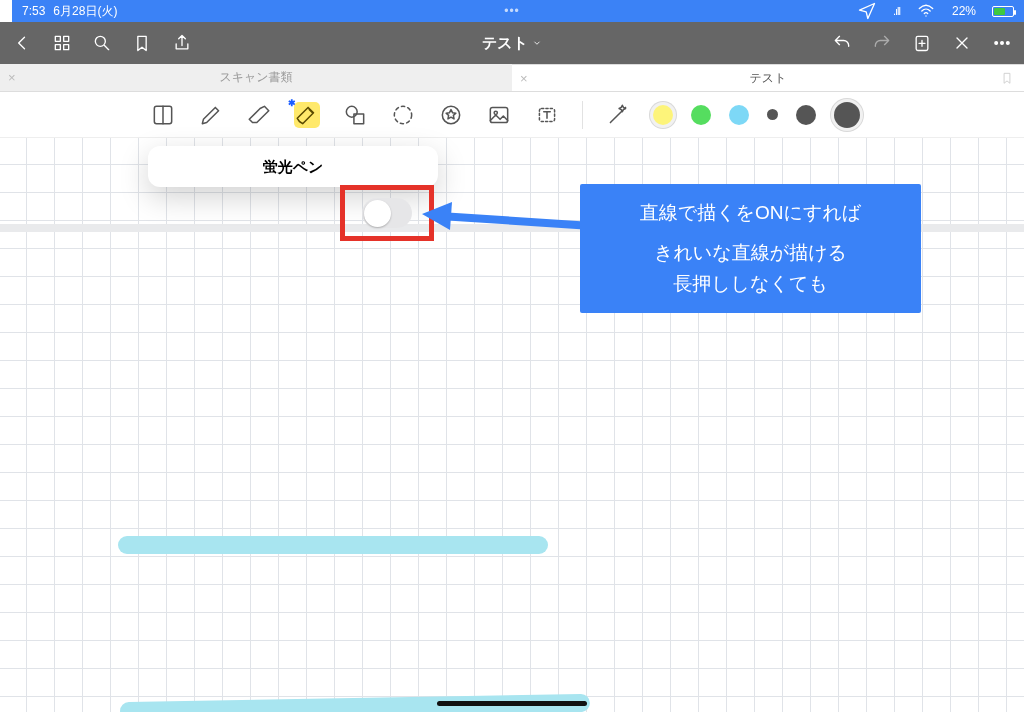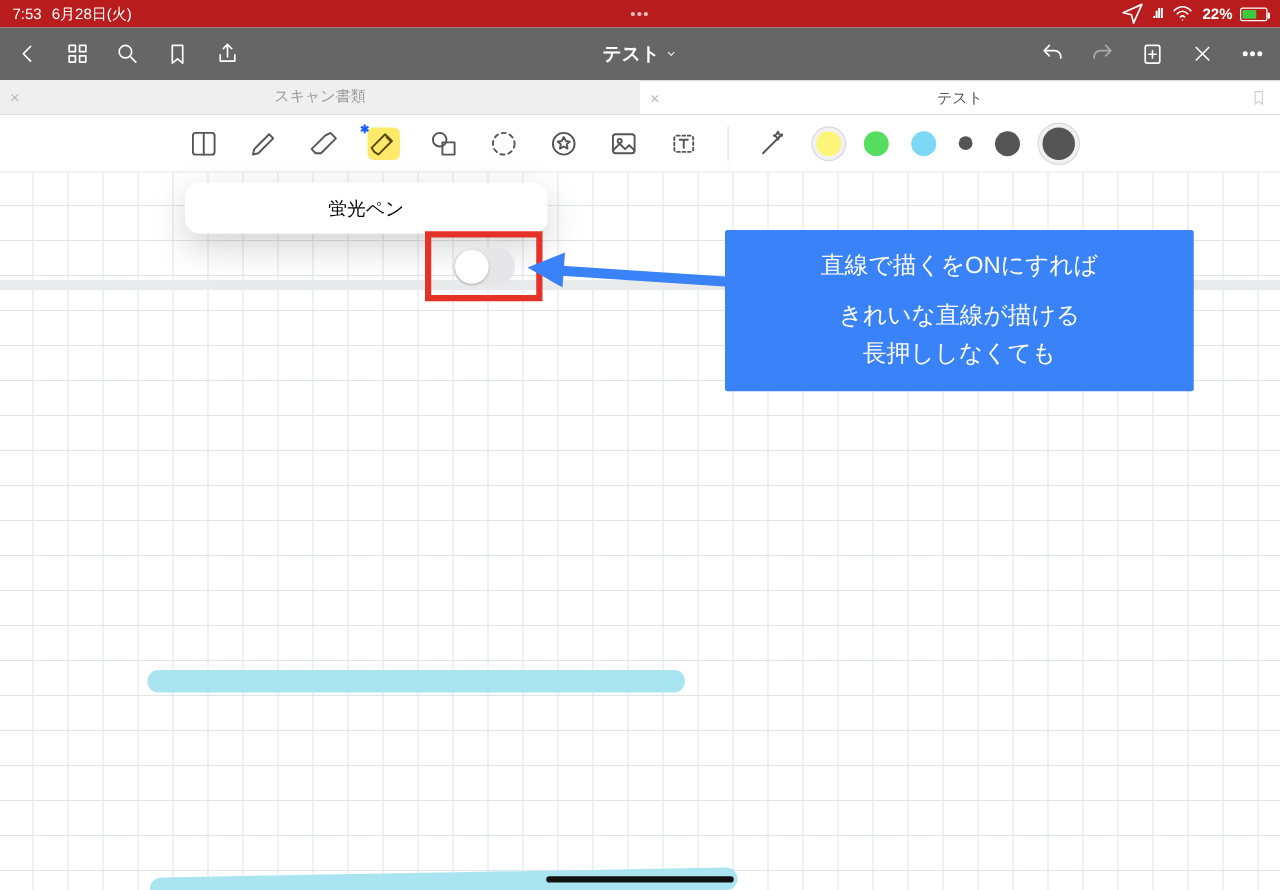--- a/index.html
+++ b/index.html
@@ -1,23 +1,23 @@
 <!DOCTYPE html>
 <html><head>
 <meta charset="utf-8">
 <style>
   * { box-sizing: border-box; margin: 0; padding: 0; font-family: -apple-system, BlinkMacSystemFont, "Hiragino Sans", "Hiragino Kaku Gothic ProN", sans-serif; }
   body { width: 1024px; height: 712px; background: #fff; overflow: hidden; position: relative; }
 
   
-  .status-bar { height: 22px; background: #b91c1c; color: #fff; display: flex; justify-content: space-between; align-items: center; padding: 0 10px; font-size: 12px; }
+  .status-bar { height: 22px; background: #3b82f6; color: #fff; display: flex; justify-content: space-between; align-items: center; padding: 0 10px; font-size: 12px; margin-left: 12px; }
   .status-left { display: flex; gap: 8px; align-items: center; }
   .status-center { position: absolute; left: 50%; transform: translateX(-50%); display:flex; gap:4px;}
   .status-center .dots { letter-spacing: 1px; opacity:.7;}
-  .status-right { display: flex; gap: 6px; align-items: center; font-weight: bold; }
+  .status-right { display: flex; gap: 16px; align-items: center; }
   .battery-box { width: 22px; height: 11px; border: 1px solid #fff; border-radius: 2px; position: relative; }
   .battery-box::after { content:""; position:absolute; right:-3px; top:3px; width:2px; height:5px; background:#fff; border-radius:1px;}
   .battery-fill { position:absolute; left:1px; top:1px; bottom:1px; width:55%; background:#3fc93f; border-radius:1px;}
 
   
   .app-bar { height: 42px; background: #666; color:#fff; display:flex; align-items:center; justify-content:space-between; padding: 0 12px;}
   .app-bar .group { display:flex; gap:20px; align-items:center;}
   .app-bar .title { position:absolute; left:50%; transform:translateX(-50%); font-weight:600; font-size:15px; display:flex; align-items:center; gap:4px;}
   .icon { width:20px; height:20px; display:inline-flex; align-items:center; justify-content:center; }
   .icon svg { width:100%; height:100%; stroke:#fff; fill:none; stroke-width:1.6; stroke-linecap:round; stroke-linejoin:round;}
@@ -52,29 +52,29 @@
           background-image: linear-gradient(#e0e3e8 1px, transparent 1px), linear-gradient(90deg, #e0e3e8 1px, transparent 1px);
           background-size: 28px 28px; background-position: -2px -2px;}
   .page-gap { position:absolute; left:0; right:0; top:86px; height:8px; background:#e9eaec;}
   .stroke { position:absolute; height:18px; border-radius:10px; background:#a8e5f0;}
   .stroke1 { left:118px; top:398px; width:430px;}
   .stroke2 { left:120px; top:560px; width:470px; transform:rotate(-1deg);}
   .home-indicator { position:absolute; left:50%; bottom:6px; width:150px; height:5px; background:#111; border-radius:3px; transform:translateX(-50%);}
 
   
   .popover { position:absolute; left:148px; top:146px; width:290px; background:#fff; border-radius:12px; box-shadow: 0 10px 30px rgba(0,0,0,.18); overflow:hidden;}
-  .popover .pop-title { text-align:center; font-weight:400; font-size:15px; padding:12px 0 10px; }
+  .popover .pop-title { text-align:center; font-weight:700; font-size:15px; padding:12px 0 10px; }
   .popover .row { display:flex; align-items:center; justify-content:space-between; padding: 10px 16px; font-size:15px; color:#222; border-top:1px solid #eee;}
   .toggle { width:50px; height:30px; border-radius:16px; background:#e6e6e8; position:relative; }
   .toggle .knob { position:absolute; width:27px; height:27px; border-radius:50%; background:#fff; top:1.5px; left:1.5px; box-shadow: 0 1px 2px rgba(0,0,0,.25);}
   .red-box { border:5px solid #e53229; padding:3px; position:absolute; }
   .red-box.pos { left:340px; top:185px; width:94px; height:56px; display:flex; align-items:center; justify-content:center;}
 
   
-  .callout { position:absolute; left:580px; top:184px; width:375px; background:#3a82f7; color:#fff; border-radius:2px; padding:14px 16px; font-size:19px; text-align:center; line-height:1.6;}
+  .callout { position:absolute; left:580px; top:184px; width:341px; background:#3a82f7; color:#fff; border-radius:2px; padding:14px 16px; font-size:19px; text-align:center; line-height:1.6;}
   .arrow-svg { position:absolute; left:422px; top:196px; width:180px; height:80px; pointer-events:none;}
 </style>
 </head>
 <body>
 
 <div class="status-bar">
   <div class="status-left">
     <span>7:53</span>
     <span>6月28日(火)</span>
   </div>

